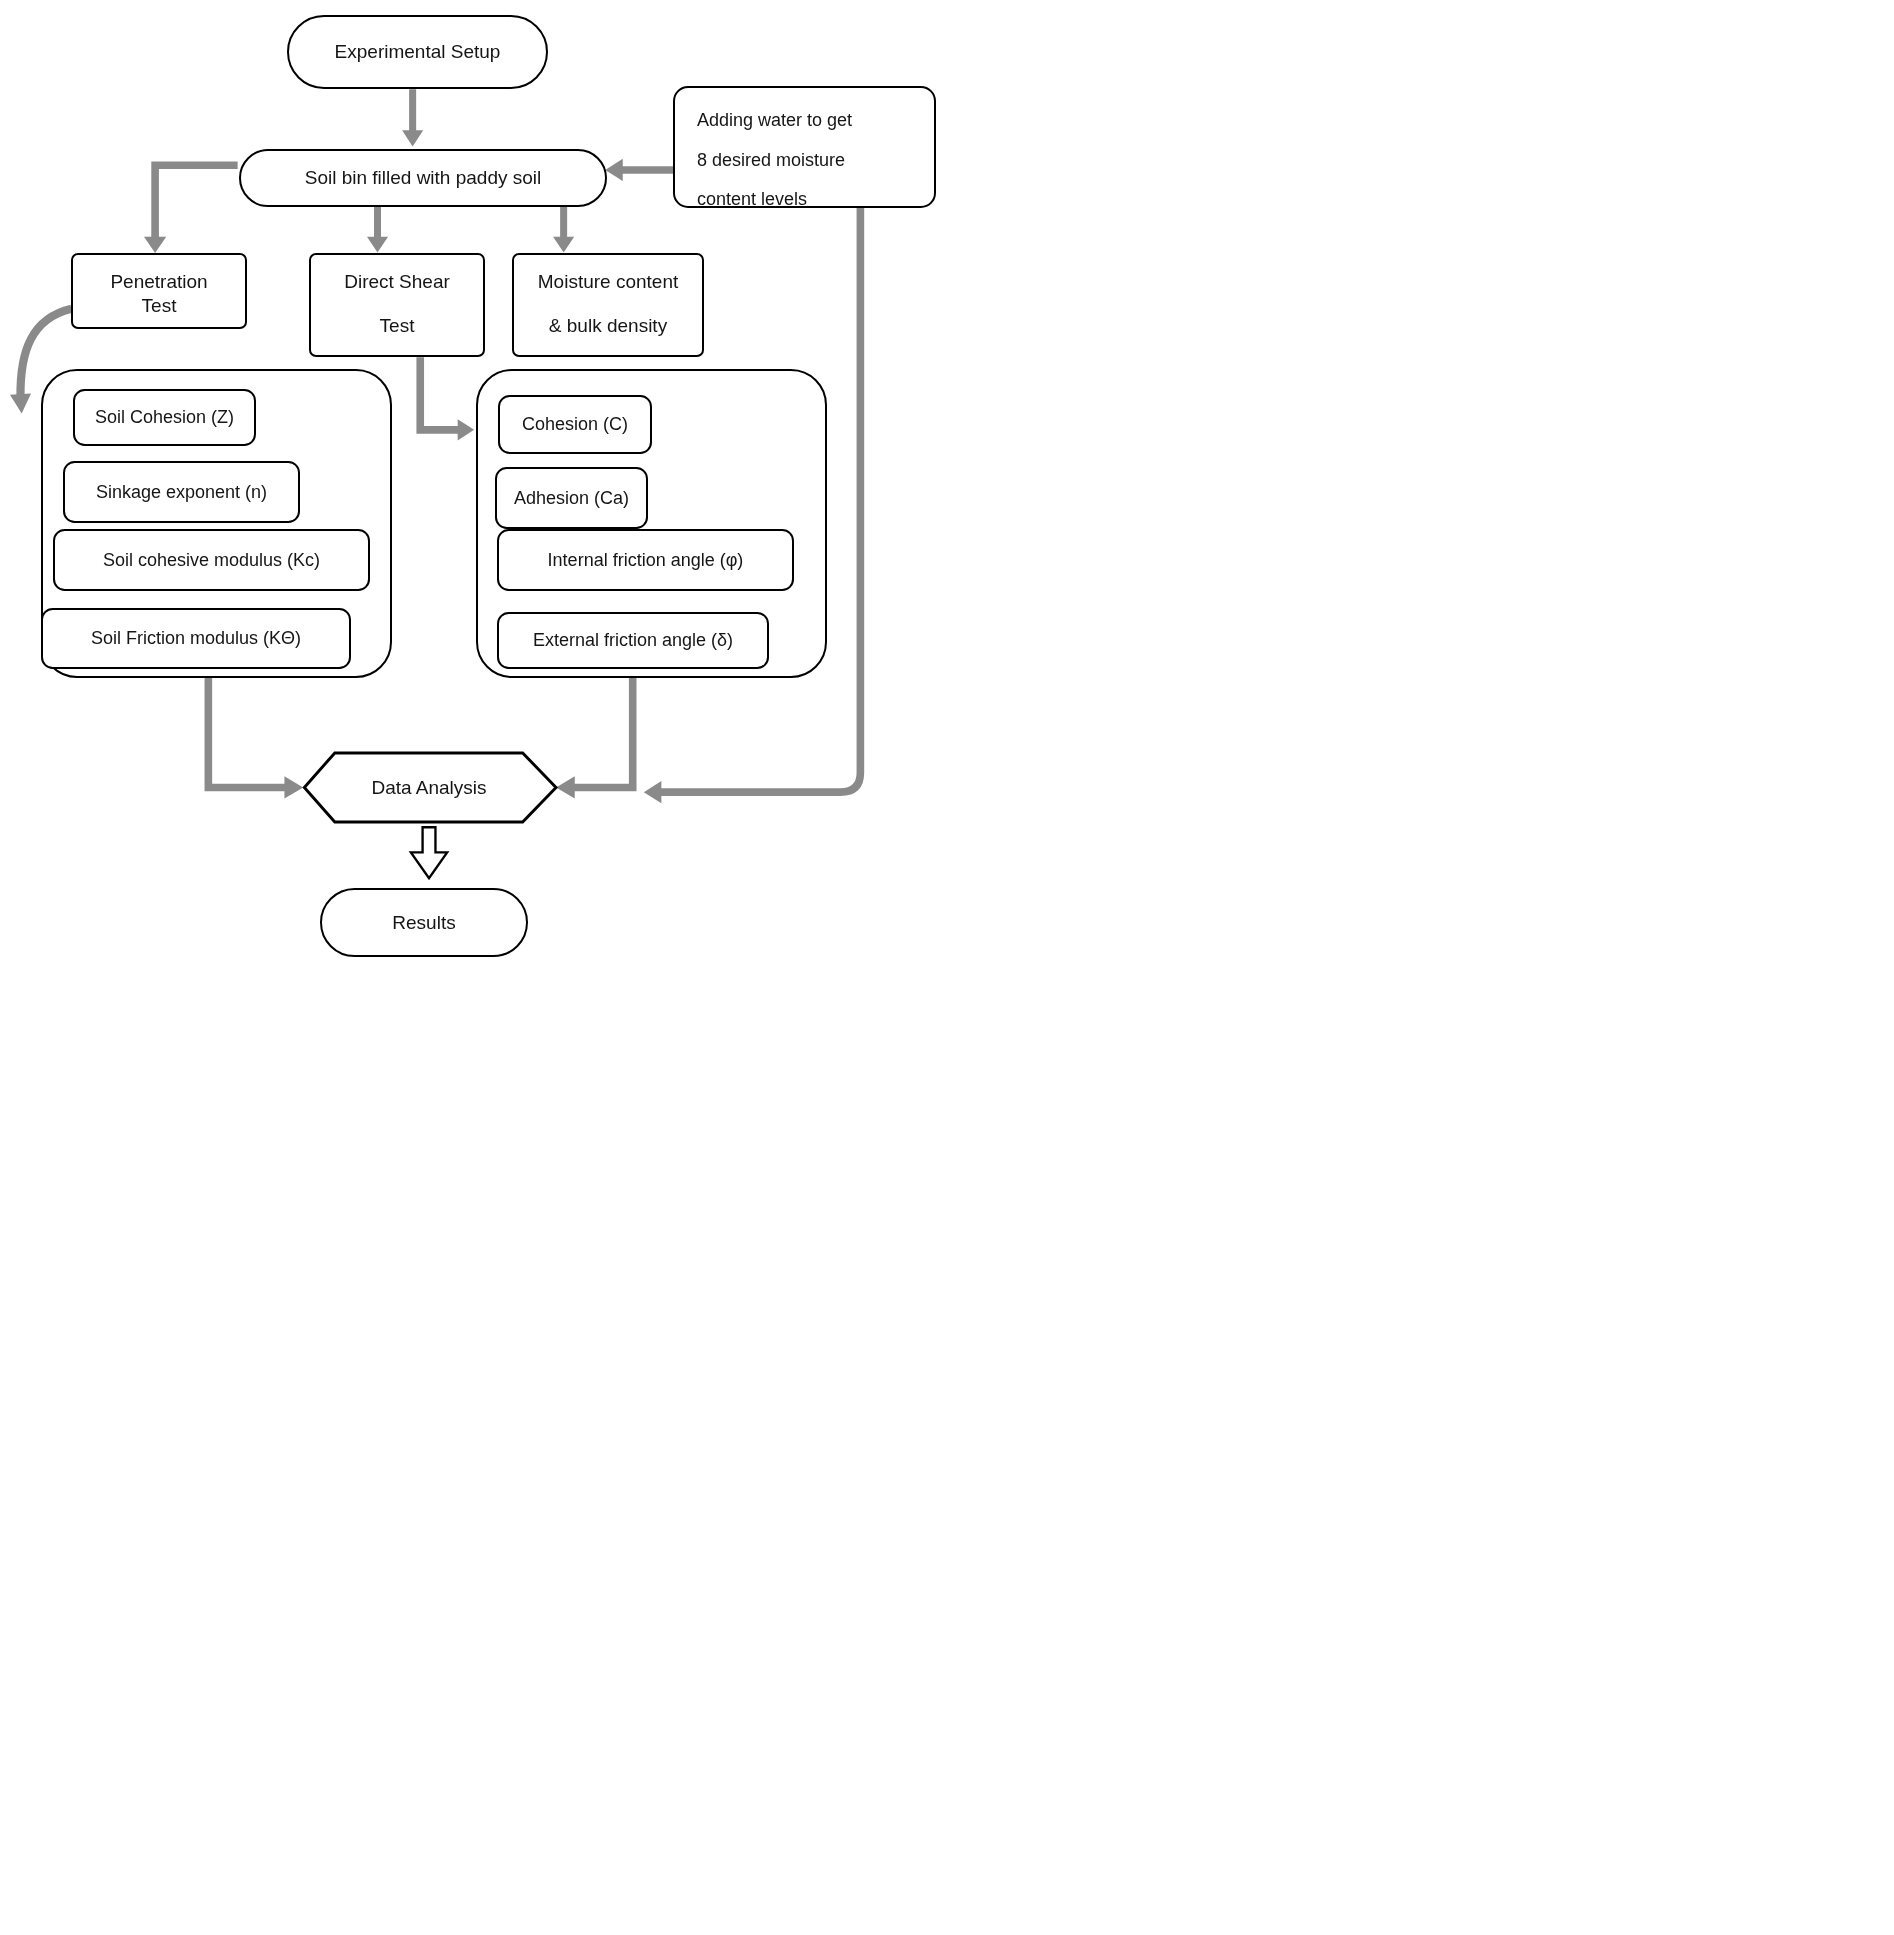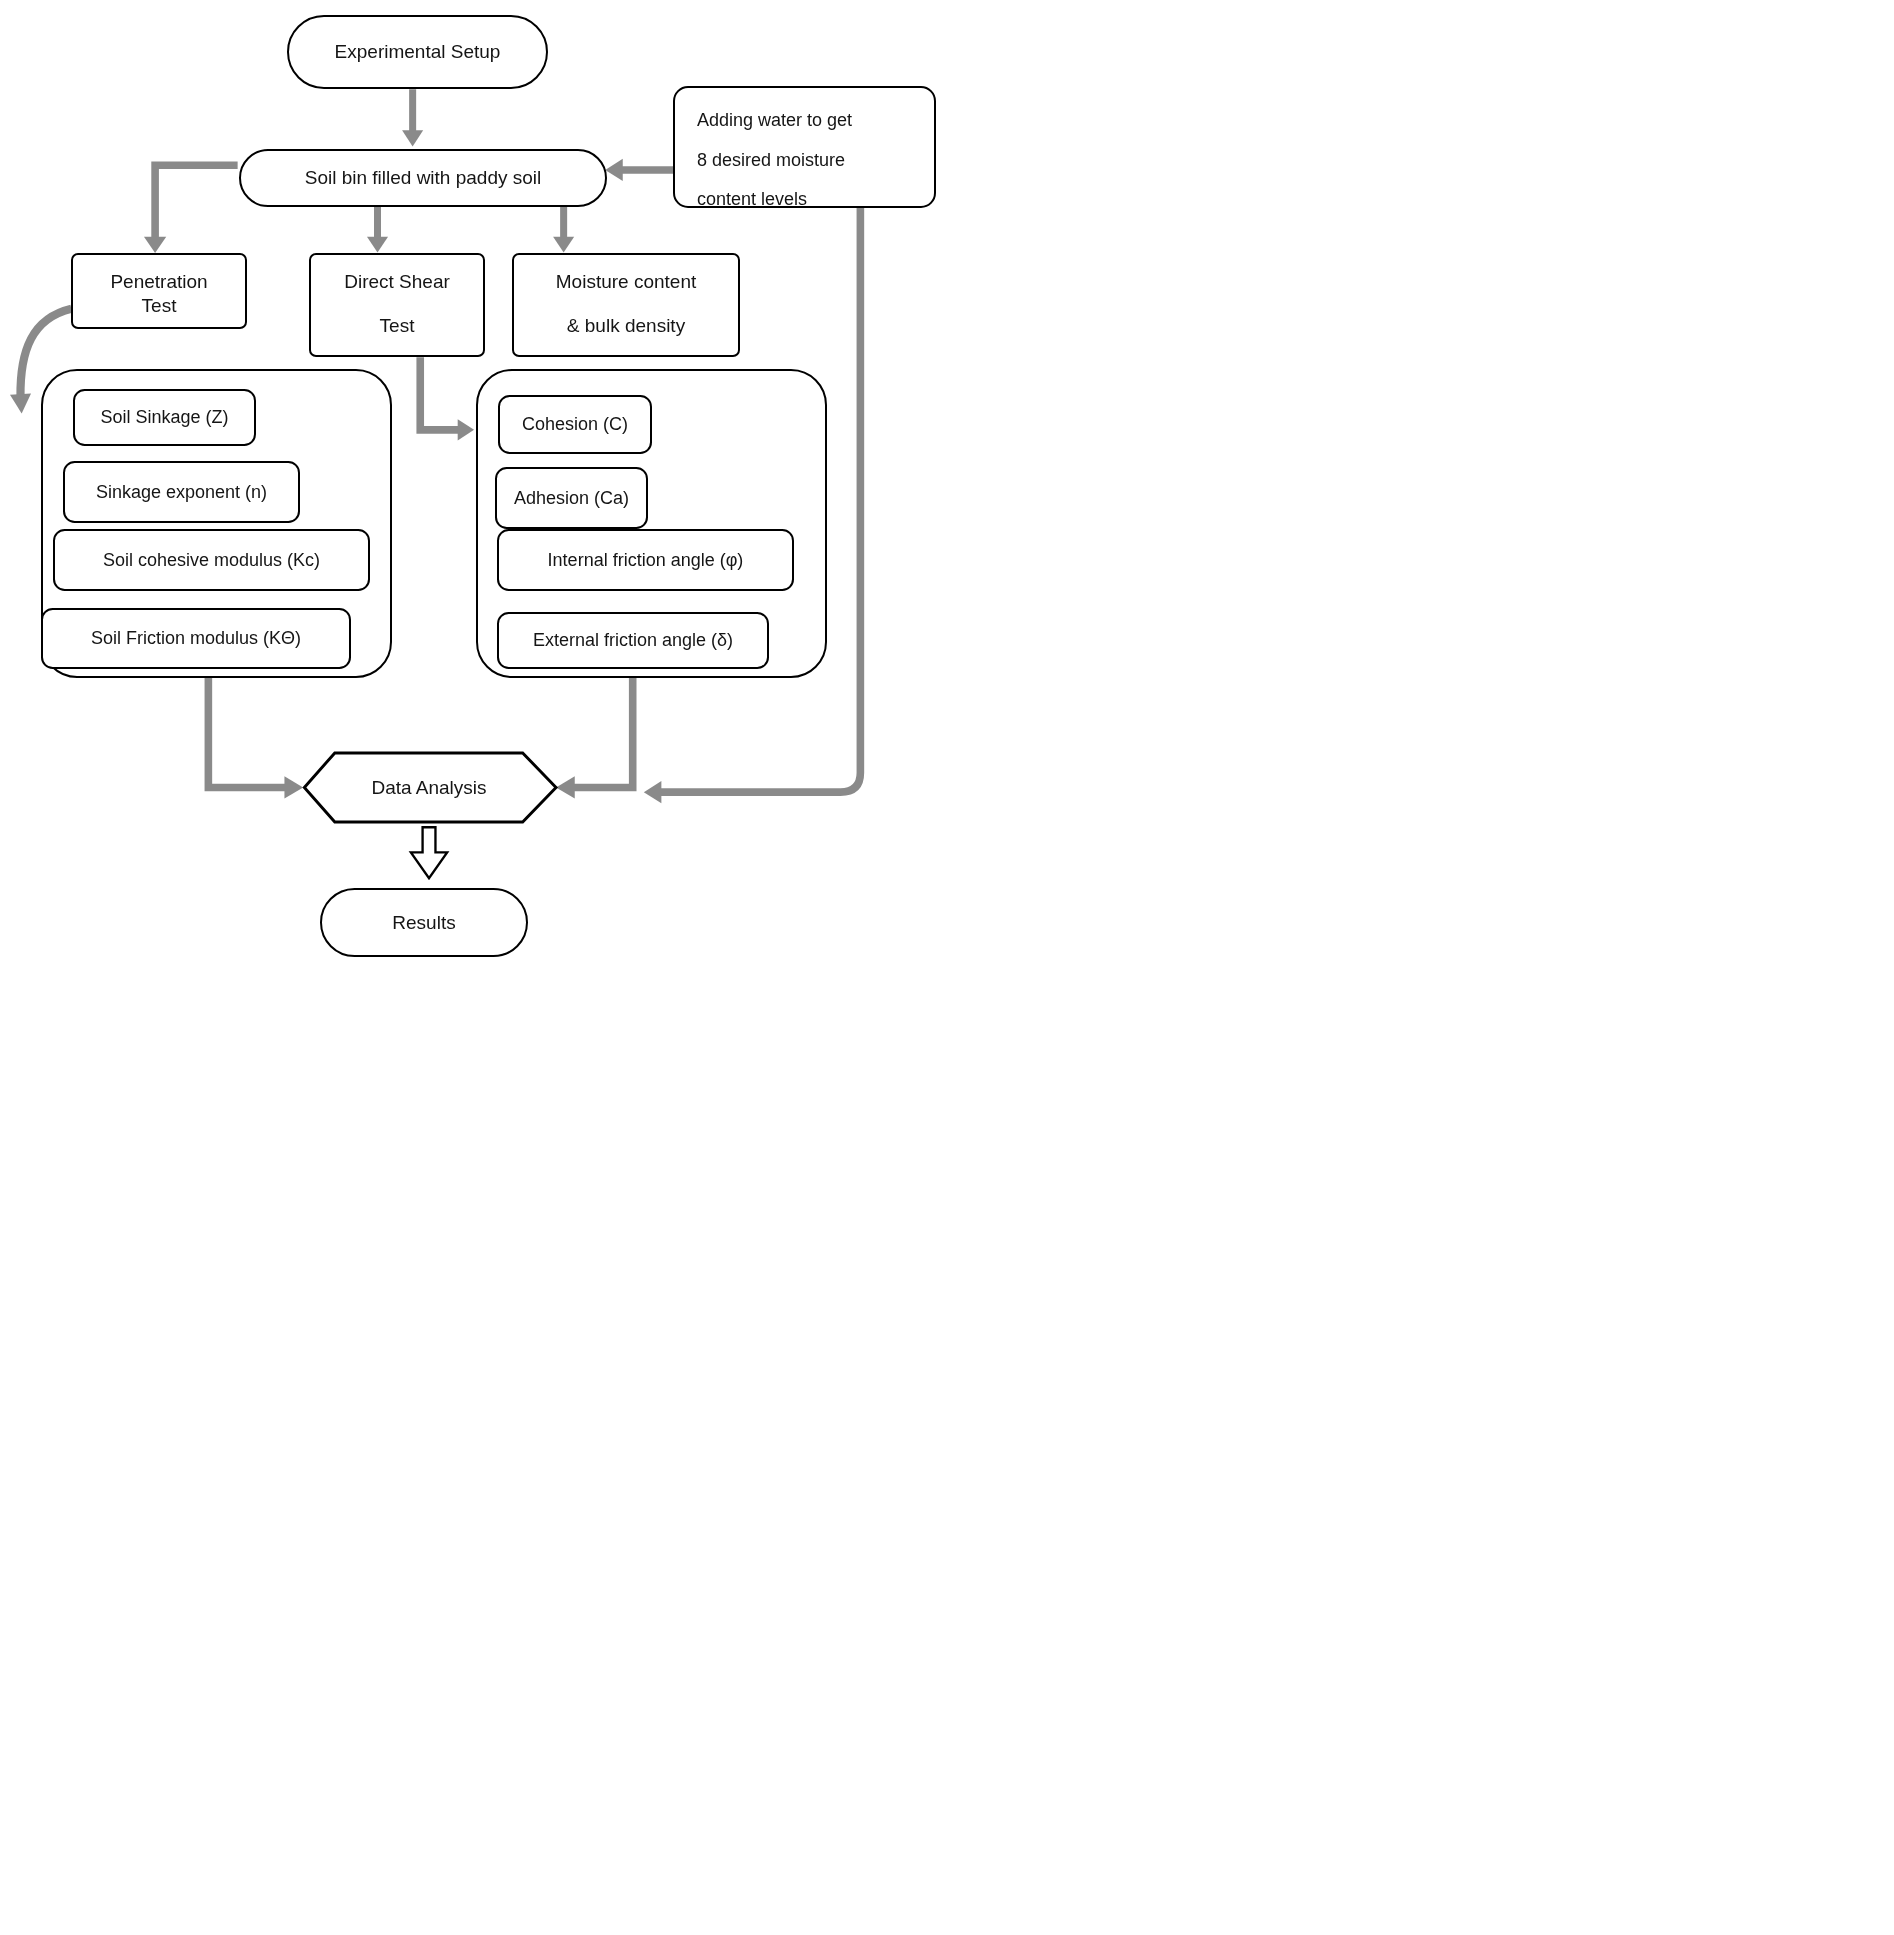--- a/index.html
+++ b/index.html
@@ -163,29 +163,29 @@
   <div class="node testbox" style="left:71px; top:253px; width:176px; height:76px;">
     <span>Penetration</span>
     <span>Test</span>
   </div>
 
   <div class="node testbox" style="left:285px; top:253px; width:176px; height:104px;margin-left:24px;">
     <span>Direct Shear</span>
     <span>Test</span>
   </div>
 
-  <div class="node testbox" style="left:512px; top:253px; width:228px; height:104px;">
+  <div class="node testbox" style="left:512px; top:253px; width:192px; height:104px;">
     <span>Moisture content</span>
     <span>&amp; bulk density</span>
   </div>
 
   <div class="container-box" style="left:41px; top:369px; width:351px; height:309px;"></div>
 
   <div class="innerbox" style="left:73px; top:389px; width:183px; height:57px;">
-    <span>Soil Sinkage (Z)</span>
+    <span>Soil Cohesion (Z)</span>
   </div>
   <div class="innerbox" style="left:63px; top:461px; width:237px; height:62px;">
     <span>Sinkage exponent (n)</span>
   </div>
   <div class="innerbox" style="left:53px; top:529px; width:317px; height:62px;">
     <span>Soil cohesive modulus (Kc)</span>
   </div>
   <div class="innerbox" style="left:41px; top:608px; width:310px; height:61px;">
     <span>Soil Friction modulus (KΘ)</span>
   </div>

